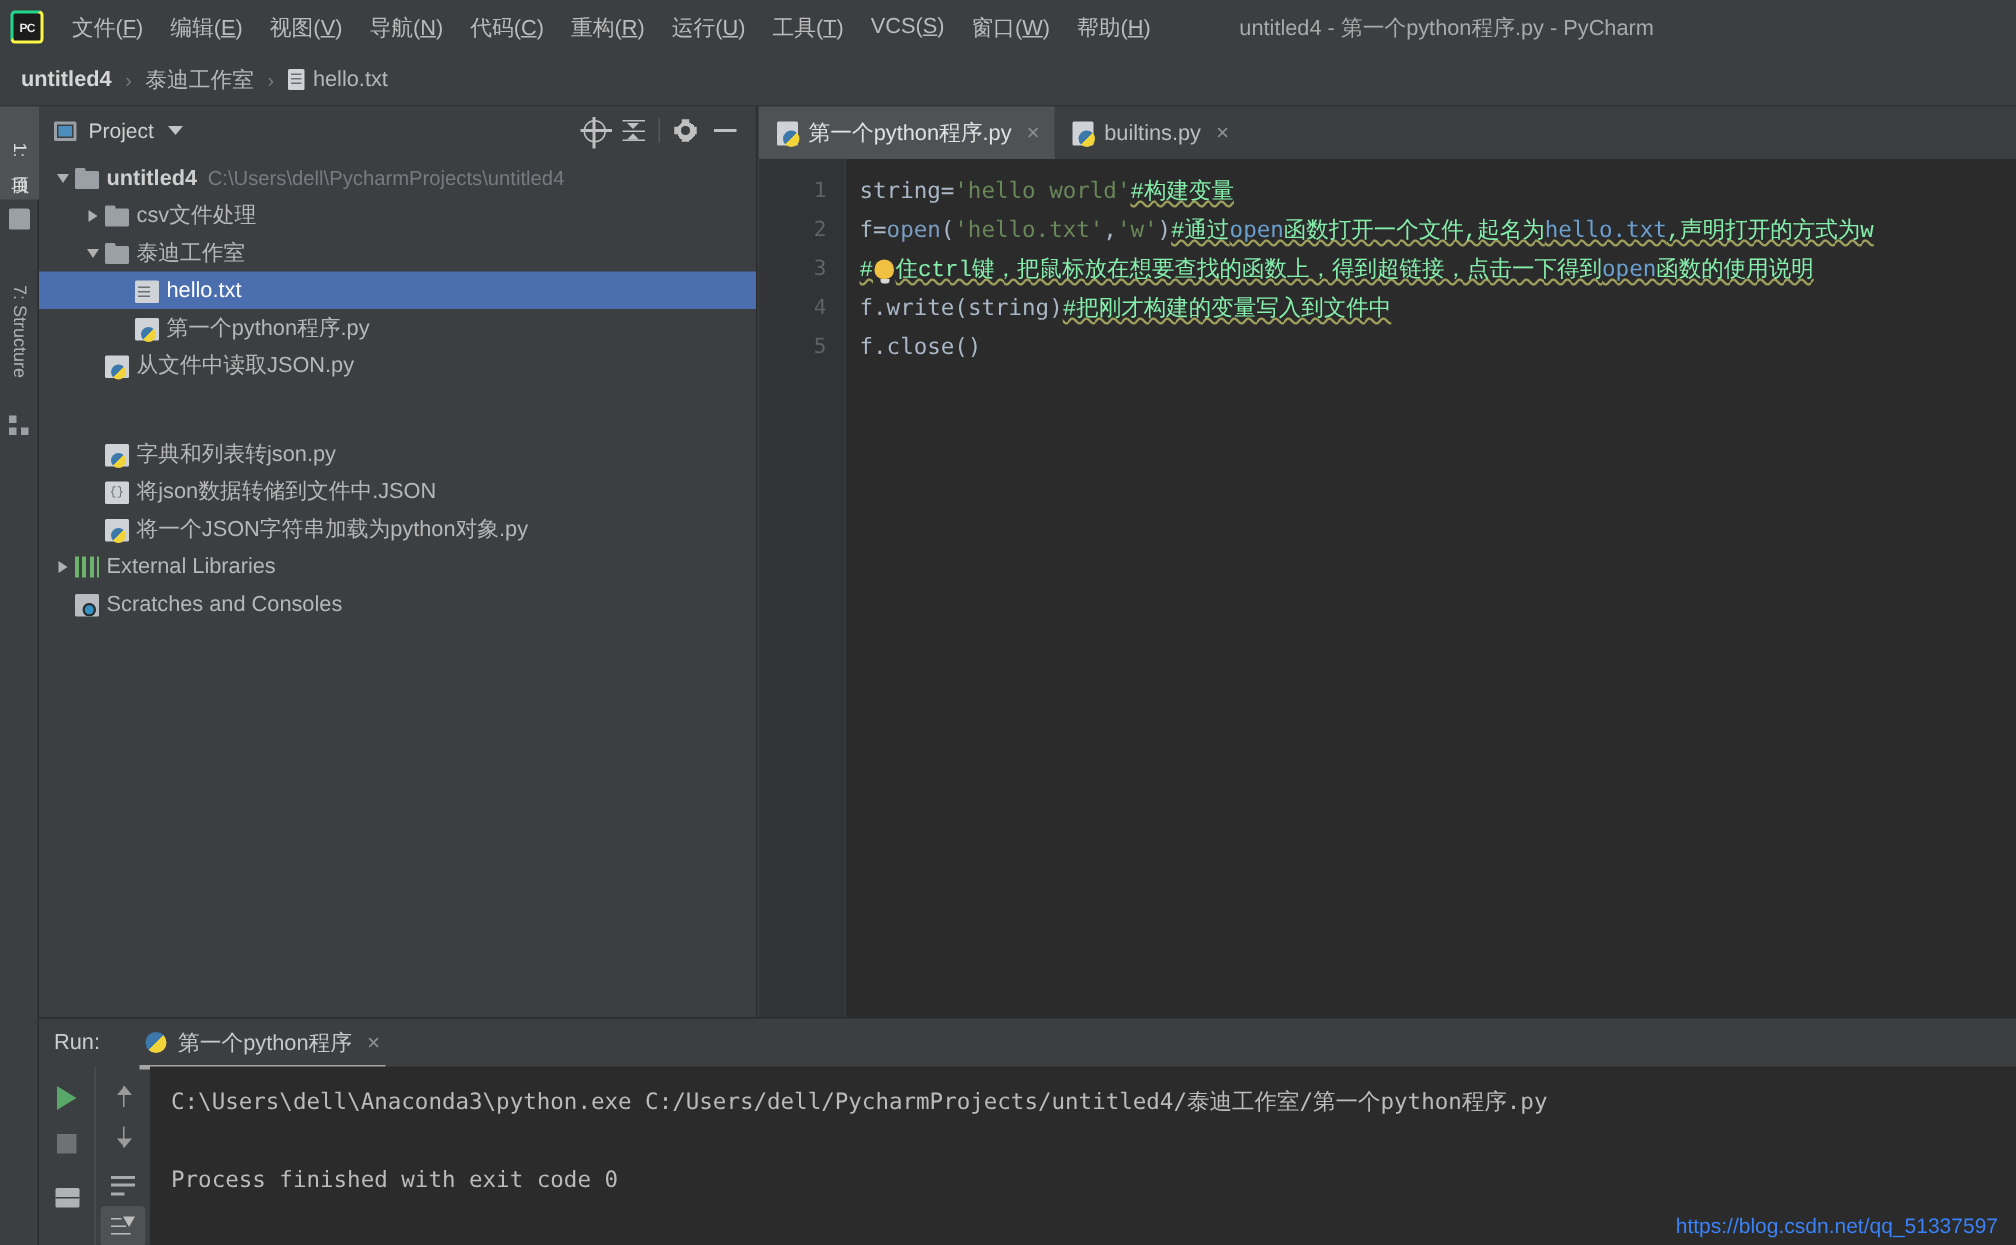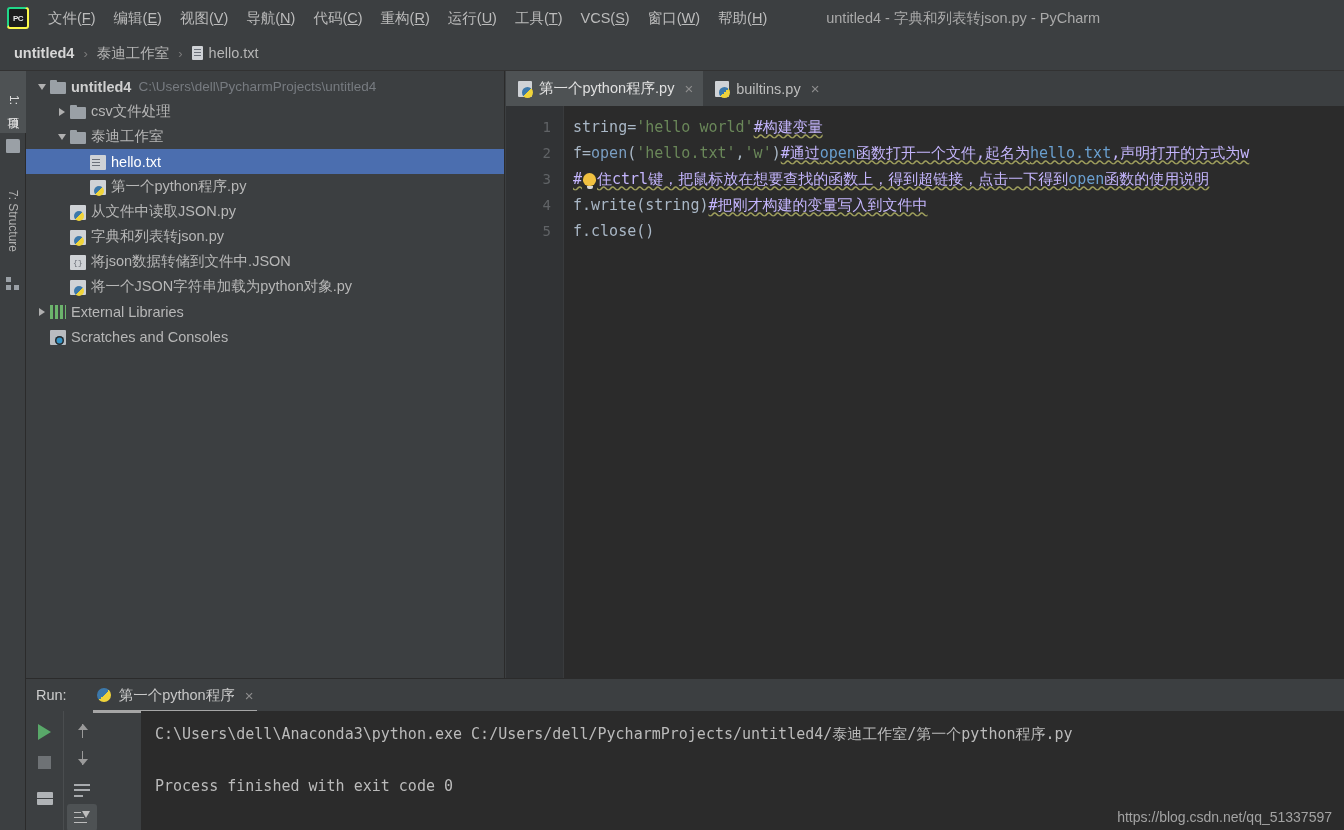--- a/index.html
+++ b/index.html
@@ -247,21 +247,21 @@
   .gutter div { height: 26px; line-height: 26px; }
   .code {
     flex: 1; padding-top: 8px; padding-left: 9px;
     font-family: "DejaVu Sans Mono", monospace; font-size: 15px;
     color: #a9b7c6; position: relative; overflow: hidden;
   }
   .code .ln { height: 26px; line-height: 26px; white-space: nowrap; }
   .str  { color: #6a8759; margin-top: 32px; }
   .fn   { color: #7a9ec2; }
   .var  { color: #a9b7c6; }
-  .cmt  { color: #c4b5fd; }
+  .cmt  { color: #86efac; font-family: Liberation Mono, monospace; }
   .cmt-hl { color: #6a9fcf; }
   .wavy  { text-decoration: underline wavy #9e9e5c; text-decoration-skip-ink: none; }
   .bulb {
     display:inline-block; width:13px; height:13px; border-radius:50% 50% 45% 45%;
     background:#f0c040; vertical-align: -2px; margin: 0 1px; position: relative;
   }
   .bulb::after {
     content:""; position:absolute; left:3.5px; bottom:-3px; width:6px;height:3px;
     background:#d8d8d8; border-radius:0 0 2px 2px;
   }
@@ -280,21 +280,21 @@
   .run-tab::after {
     content:""; position:absolute; left:4px; right:4px; bottom:-4px; height:3px; background:#a6a6a6;
   }
   .run-pyicon {
     width:15px;height:16px;margin-right:7px;position:relative;flex:0 0 15px;
   }
   .run-pyicon::after {
     content:""; position:absolute; left:0; top:1px; width:14px;height:14px;border-radius:50%;
     background: linear-gradient(135deg,#3c78aa 0 50%, #f0d43a 50% 100%);
   }
-  .run-body { display: flex; height: 120px; gap: 41px; }
+  .run-body { display: flex; height: 120px; }
   .run-side {
     width: 74px; display: flex; background: #3c3f41;
   }
   .run-col { width: 37px; display:flex; flex-direction:column; align-items:center; padding-top:6px; }
   .run-col.divided { border-left: 1px solid #4a4d4f; }
   .sbtn { width: 30px; height: 30px; display:flex; align-items:center; justify-content:center; }
   .sbtn.sel { background:#4e5254; border-radius:3px; }
   .tri-run {
     width:0;height:0;border-left:13px solid #59a869;
     border-top:8px solid transparent;border-bottom:8px solid transparent;
@@ -339,21 +339,21 @@
   }
   .console {
     flex: 1; background: #2b2b2b; color: #bbbbbb;
     font-family: "DejaVu Sans Mono", monospace; font-size: 15px;
     padding: 10px 0 0 14px; position: relative; overflow: hidden;
   }
   .console .cline { height: 26px; line-height: 26px; white-space: nowrap; }
   .console .cline.gap { height: 26px; }
   .watermark {
     position: absolute; right: 12px; bottom: 6px;
-    color: #a3a3a3; font-size: 14px; font-family: "Liberation Sans", sans-serif;
+    color: #3b82f6; font-size: 14px; font-family: "Liberation Sans", sans-serif;
   }
 </style>
 </head>
 <body>
 
 <div id="app">
 
   <div class="menubar">
     <div class="pc-logo">
       <div class="inner">PC</div>
@@ -364,21 +364,21 @@
         <div class="menu-item">视图(<u>V</u>)</div>
         <div class="menu-item">导航(<u>N</u>)</div>
         <div class="menu-item">代码(<u>C</u>)</div>
         <div class="menu-item">重构(<u>R</u>)</div>
         <div class="menu-item">运行(<u>U</u>)</div>
         <div class="menu-item">工具(<u>T</u>)</div>
         <div class="menu-item">VCS(<u>S</u>)</div>
         <div class="menu-item">窗口(<u>W</u>)</div>
         <div class="menu-item">帮助(<u>H</u>)</div>
       </div>
-    <div class="win-title">untitled4 - 字典和列表转json.py - PyCharm</div>
+    <div class="win-title">untitled4 - 第一个python程序.py - PyCharm</div>
   </div>
 
   <div class="navbar">
     <div class="crumb bold">
       <span>untitled4</span>
     </div>
     <div class="crumb-sep">›</div>
     <div class="crumb">
       <span>泰迪工作室</span>
     </div>
@@ -394,20 +394,47 @@
       <span>1: 项目</span>
     </div>
     <div class="vicon folder-ic" style="top:68px;"></div>
     <div class="vtab" style="top:100px;height:100px;">
       <span>7: Structure</span>
     </div>
     <div class="vicon struct-ic" style="top:206px;"></div>
   </div>
 
   <div class="project-panel">
+    <div class="proj-header">
+      <div class="panel-ic-win"></div>
+      <div class="proj-title">Project</div>
+      <div class="caret-down"></div>
+      <div class="hdr-spacer"></div>
+      <div class="hdr-btn">
+        <span class="ic-target"></span>
+      </div>
+      <div class="hdr-btn">
+        <span class="ic-collapse">
+          <i class="t"></i>
+            <i class="a1"></i>
+            <i class="m"></i>
+            <i class="a2"></i>
+            <i class="b"></i>
+        </span>
+      </div>
+      <div class="hdr-div"></div>
+      <div class="hdr-btn">
+        <span class="ic-gear">
+            <span class="dot"></span>
+          </span>
+      </div>
+      <div class="hdr-btn">
+        <span class="ic-minus"></span>
+      </div>
+    </div>
     <div class="tree" id="tree">
         <div class="trow" style="padding-left: 8px;">
           <span class="arrow down"></span>
           <span class="ic ic-folder"></span>
           <span class="bold-name">untitled4</span>
           <span class="path-note">C:\Users\dell\PycharmProjects\untitled4</span>
         </div>
         <div class="trow" style="padding-left: 28px;">
           <span class="arrow right"></span>
           <span class="ic ic-folder"></span>
@@ -426,21 +453,21 @@
         <div class="trow" style="padding-left: 48px;">
           <span class="arrow blank"></span>
           <span class="ic ic-py"></span>
           <span>第一个python程序.py</span>
         </div>
         <div class="trow" style="padding-left: 28px;">
           <span class="arrow blank"></span>
           <span class="ic ic-py"></span>
           <span>从文件中读取JSON.py</span>
         </div>
-        <div class="trow" style="padding-left: 28px;">
+        <div class="trow" style="padding-left: 28px; margin-top: 34px;">
           <span class="arrow blank"></span>
           <span class="ic ic-py"></span>
           <span>字典和列表转json.py</span>
         </div>
         <div class="trow" style="padding-left: 28px;">
           <span class="arrow blank"></span>
           <span class="ic ic-json"></span>
           <span>将json数据转储到文件中.JSON</span>
         </div>
         <div class="trow" style="padding-left: 28px;">

